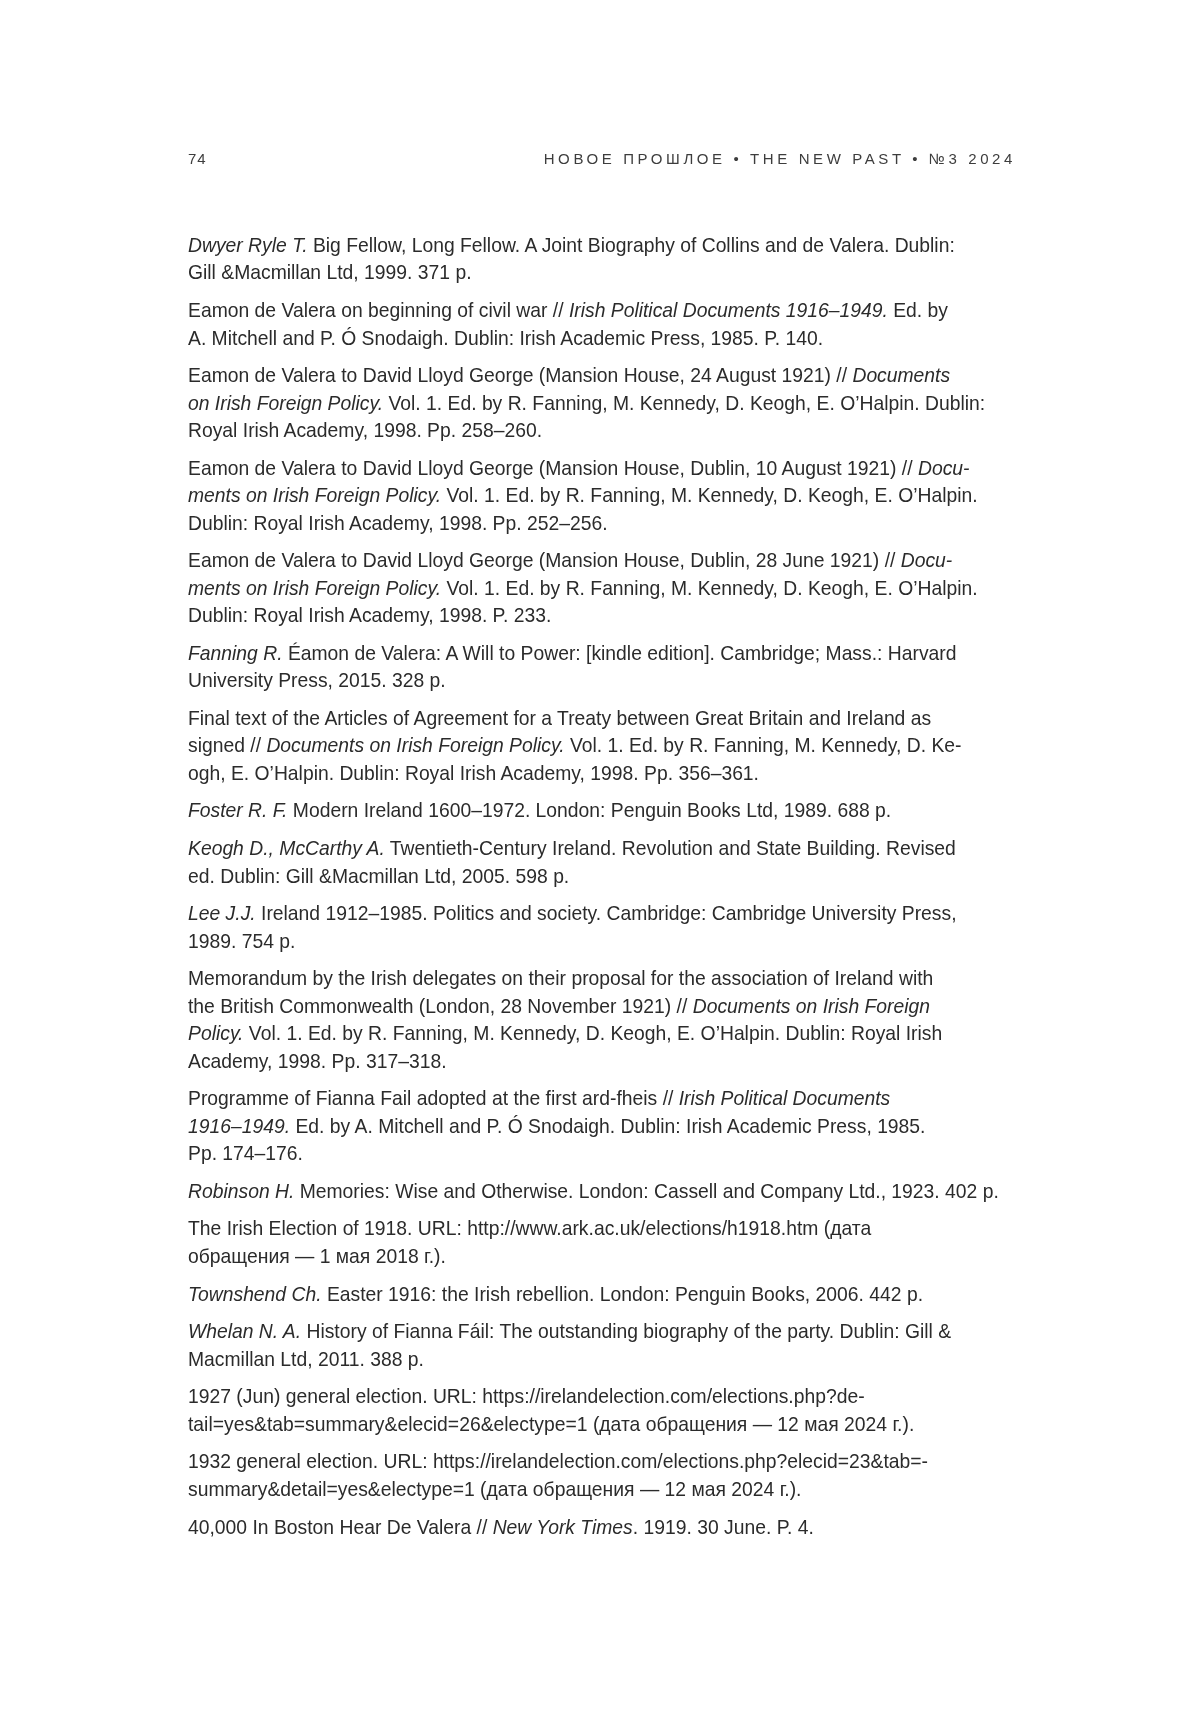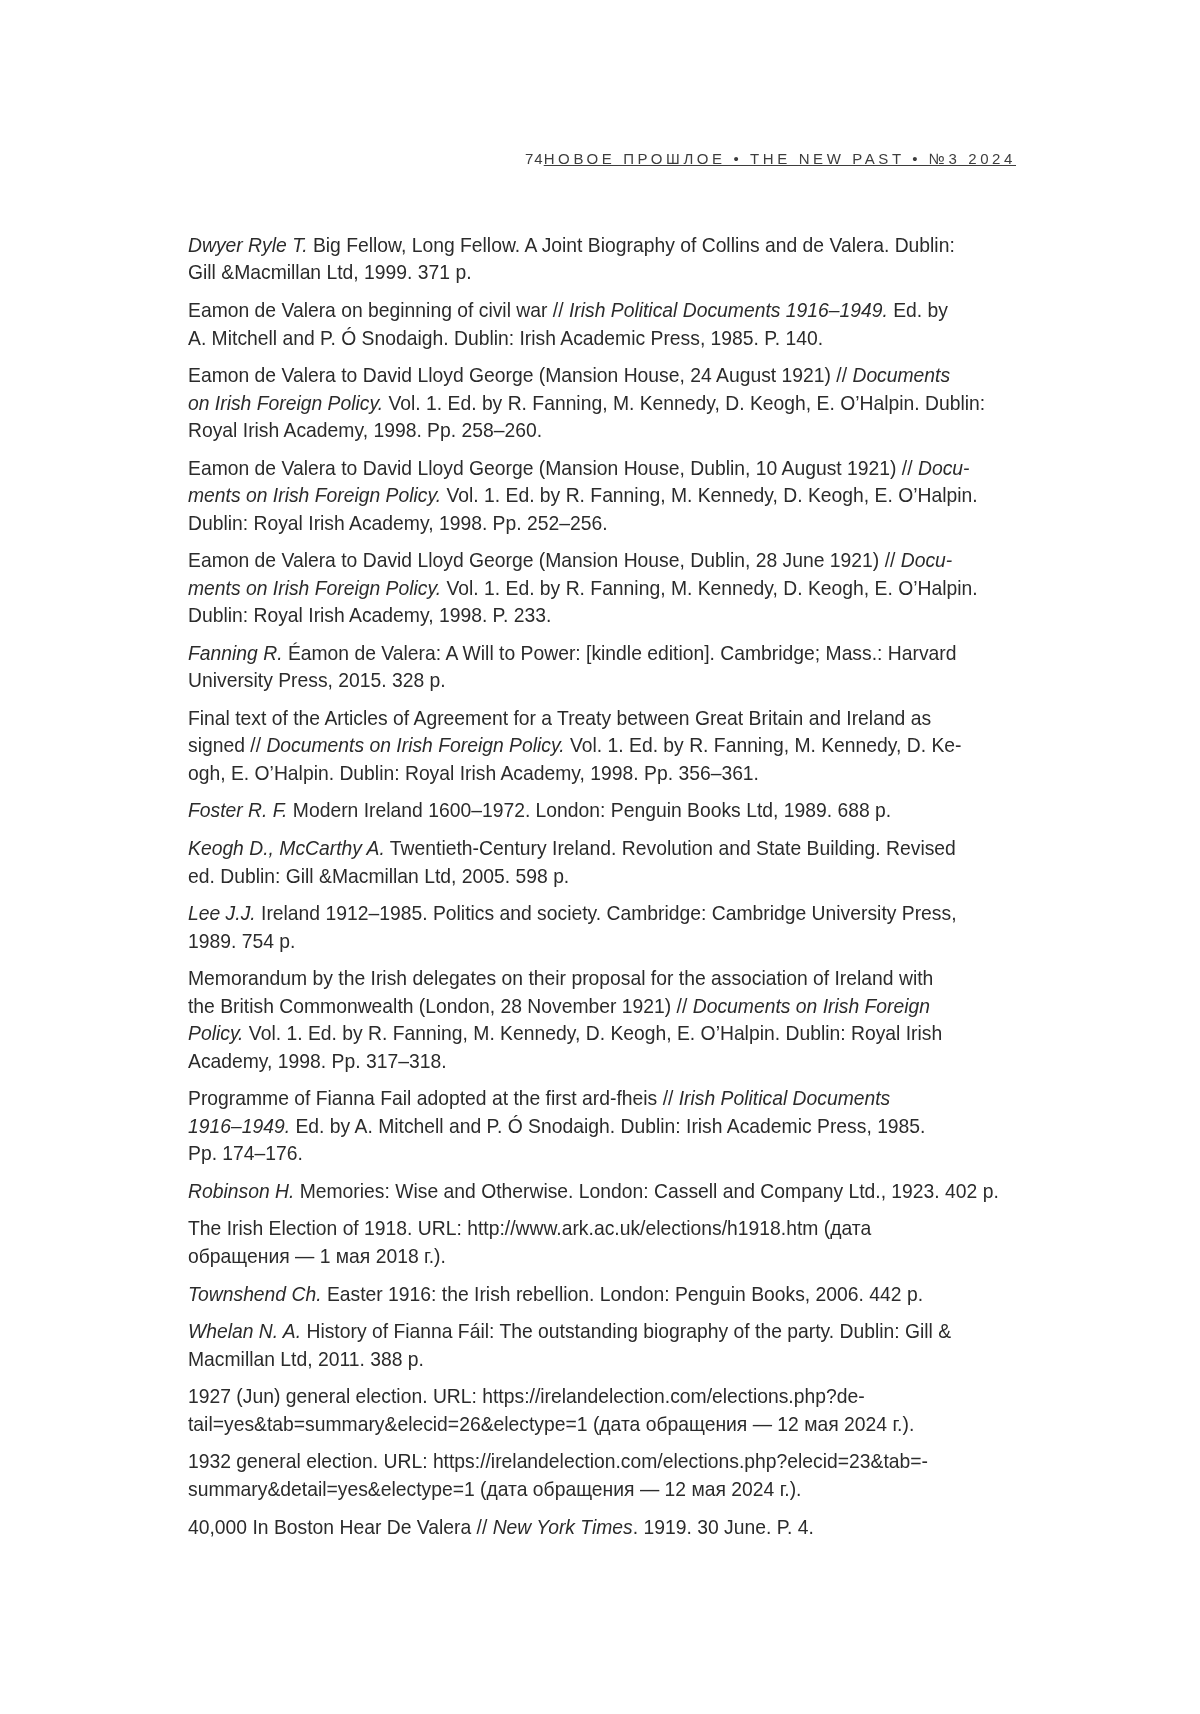--- a/index.html
+++ b/index.html
@@ -8,27 +8,27 @@
     background: #ffffff;
     position: relative;
     font-family: "Liberation Sans", sans-serif;
     color: #2b2b2b;
     overflow: hidden;
   }
   .page-header {
     position: absolute;
     top: 150px; left: 188px; width: 828px;
     display: flex;
-    justify-content: flex-end;
+    justify-content: space-between;
     align-items: baseline;
     font-size: 15px;
     color: #3d3d3d;
   }
   .page-number { letter-spacing: 1px; }
-  .journal-title { letter-spacing: 3.6px; white-space: nowrap; text-decoration: underline; }
+  .journal-title { letter-spacing: 3.6px; white-space: nowrap; }
   .references {
     position: absolute;
     top: 231px; left: 188px;
     width: 900px;
     transform: scaleX(0.92);
     transform-origin: top left;
     font-size: 21px;
     line-height: 27.4px;
     color: #2b2b2b;
   }

